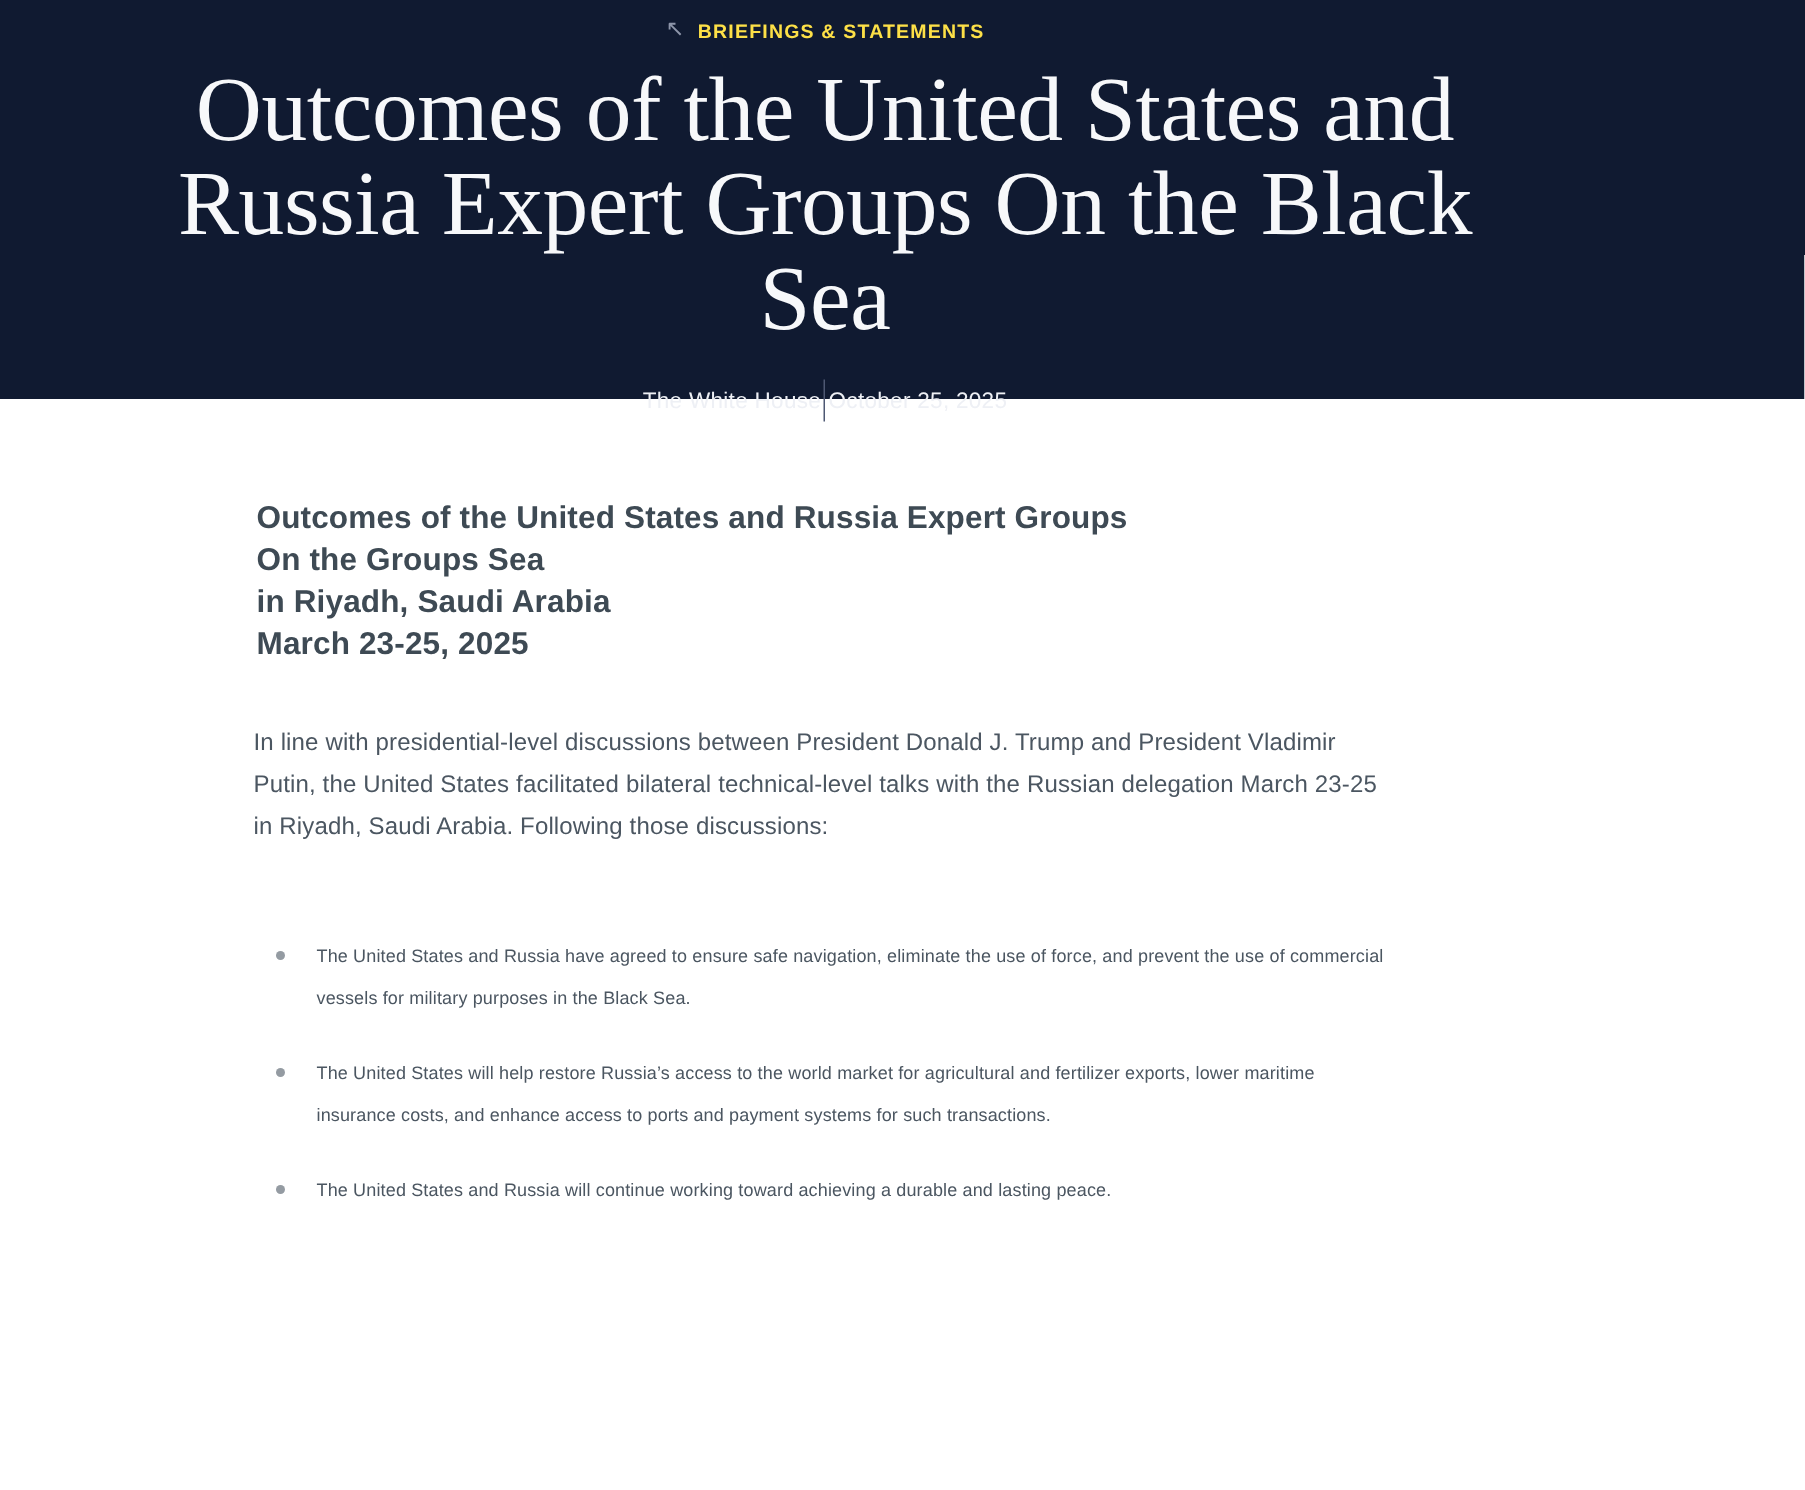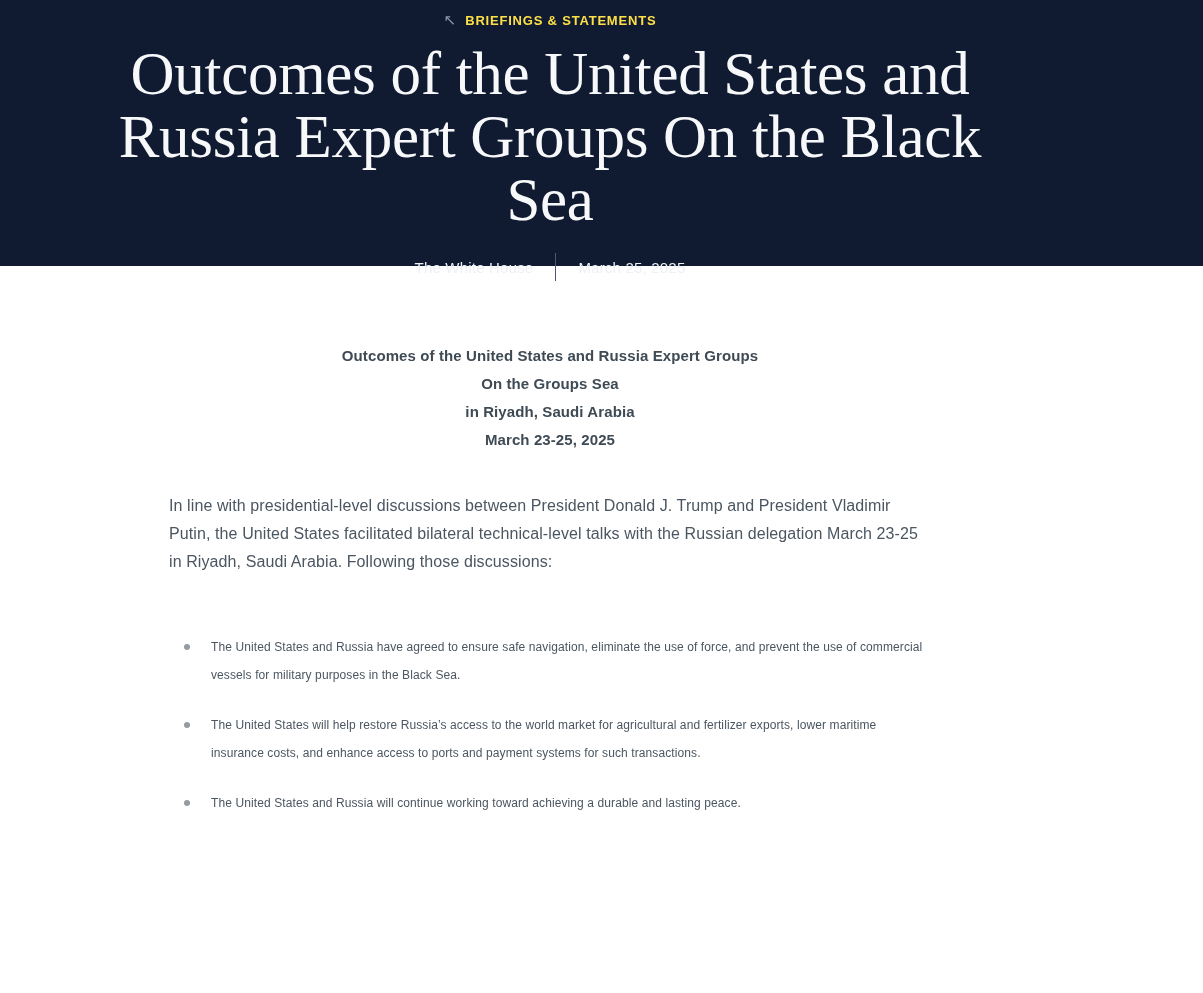--- a/index.html
+++ b/index.html
@@ -50,21 +50,21 @@
     font-weight: 500;
     font-size: 61px;
     line-height: 63px;
     letter-spacing: -0.3px;
   }
   .hero-meta {
     margin-top: 22px;
     display: flex;
     justify-content: center;
     align-items: center;
-    gap: 22px;
+    gap: 2px;
     color: #eef0f5;
     font-size: 15px;
     letter-spacing: 0.2px;
   }
   .hero-meta .divider {
     width: 1px;
     height: 28px;
     background: #4e5873;
   }
 
@@ -72,24 +72,24 @@
   .article {
     width: 1100px;
     padding-top: 64px;
   }
   .article-col {
     width: 762px;
     margin-left: 169px;
     color: #4b5661;
   }
   .doc-heading {
-    margin: 12px;
-    text-align: center;
+    margin: 2px;
+    text-align: left;
     color: #3e4a54;
-    font-size: 15px;
+    font-size: 21px;
     font-weight: 700;
     line-height: 28px;
     letter-spacing: 0.1px;
   }
   .intro {
     margin: 38px 0 0 0;
     font-size: 16px;
     line-height: 28px;
     letter-spacing: 0.1px;
   }
@@ -126,21 +126,21 @@
     <div class="eyebrow">
       <span class="arrow">↖</span>
       <span class="label">BRIEFINGS &amp; STATEMENTS</span>
     </div>
 
     <h1 class="hero-title">Outcomes of the United States and Russia Expert Groups On the Black Sea</h1>
 
     <div class="hero-meta">
       <span>The White House</span>
       <span class="divider"></span>
-      <span>March 25, 2025</span>
+      <span>October 25, 2025</span>
     </div>
 
   </div>
 </header>
 
 <main class="article">
   <div class="article-col">
 
     <h2 class="doc-heading">
       <span>Outcomes of the United States and Russia Expert Groups</span><br>

